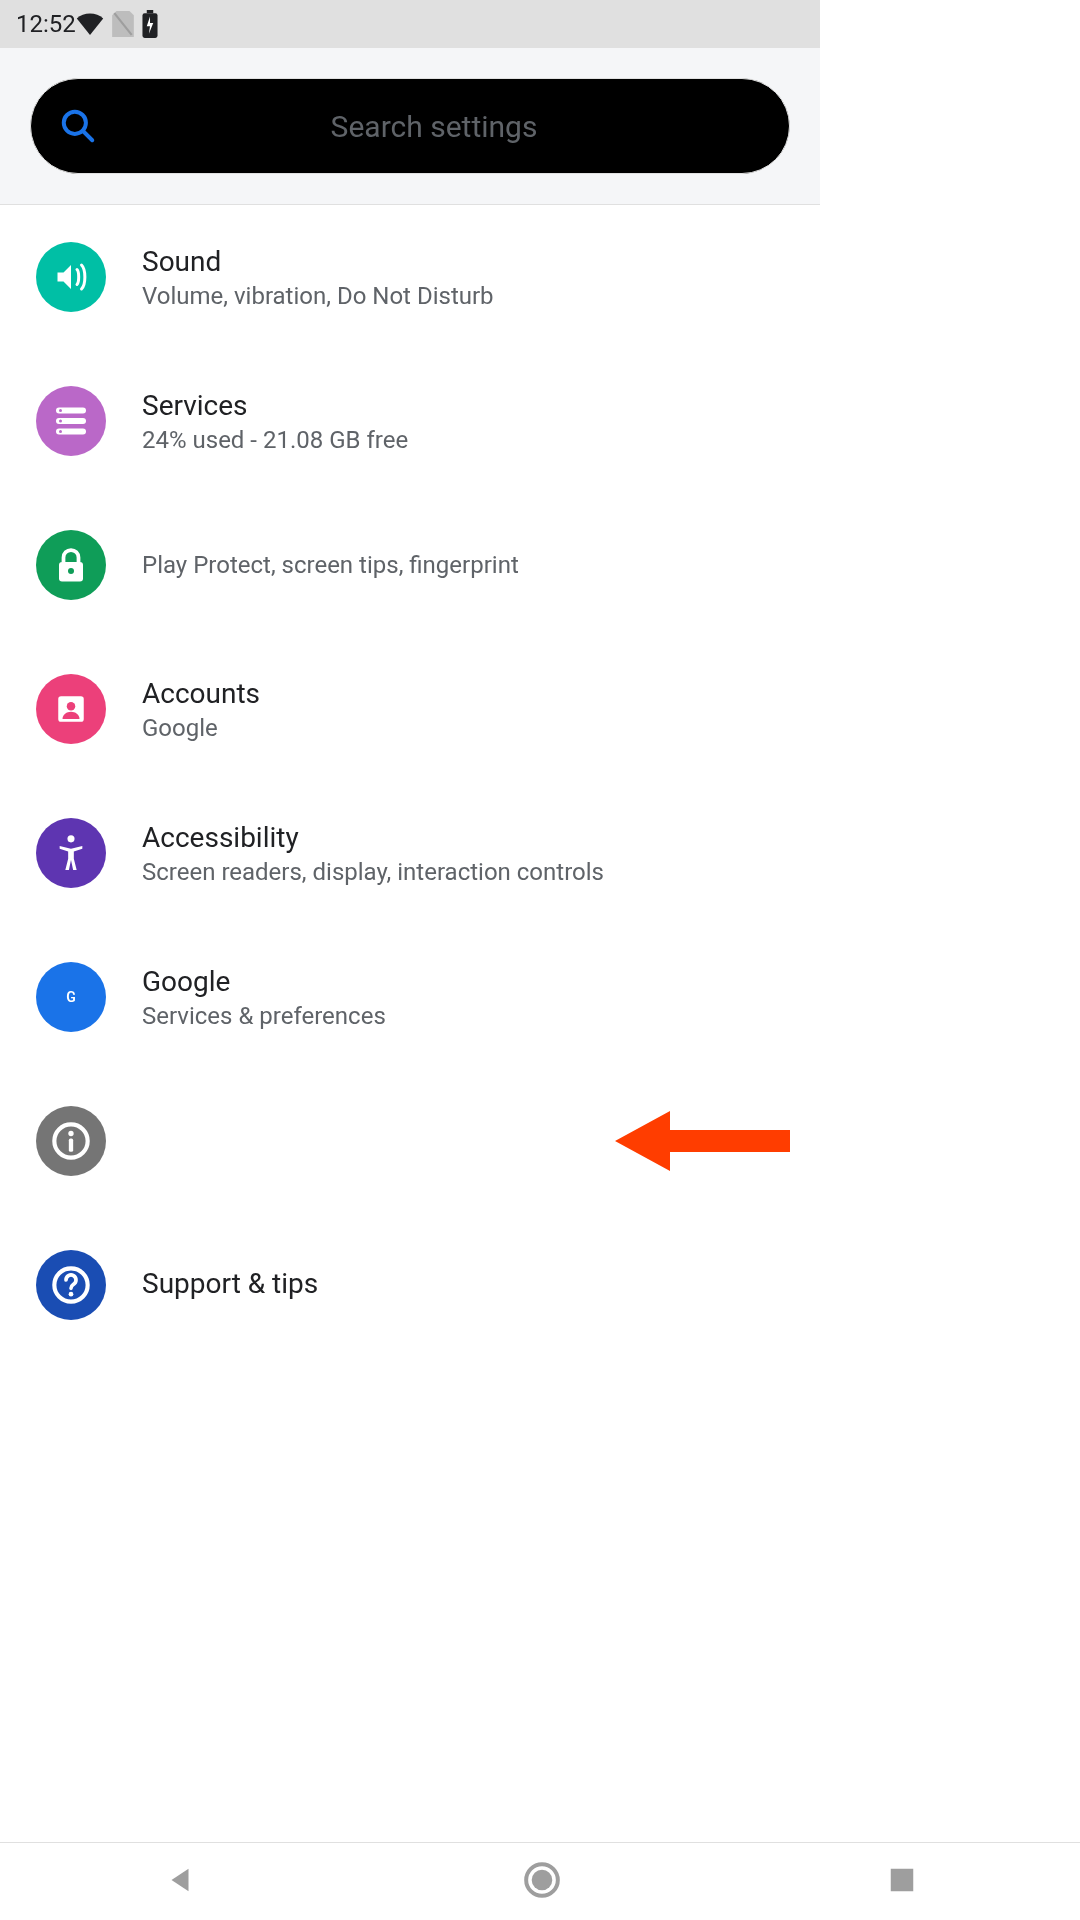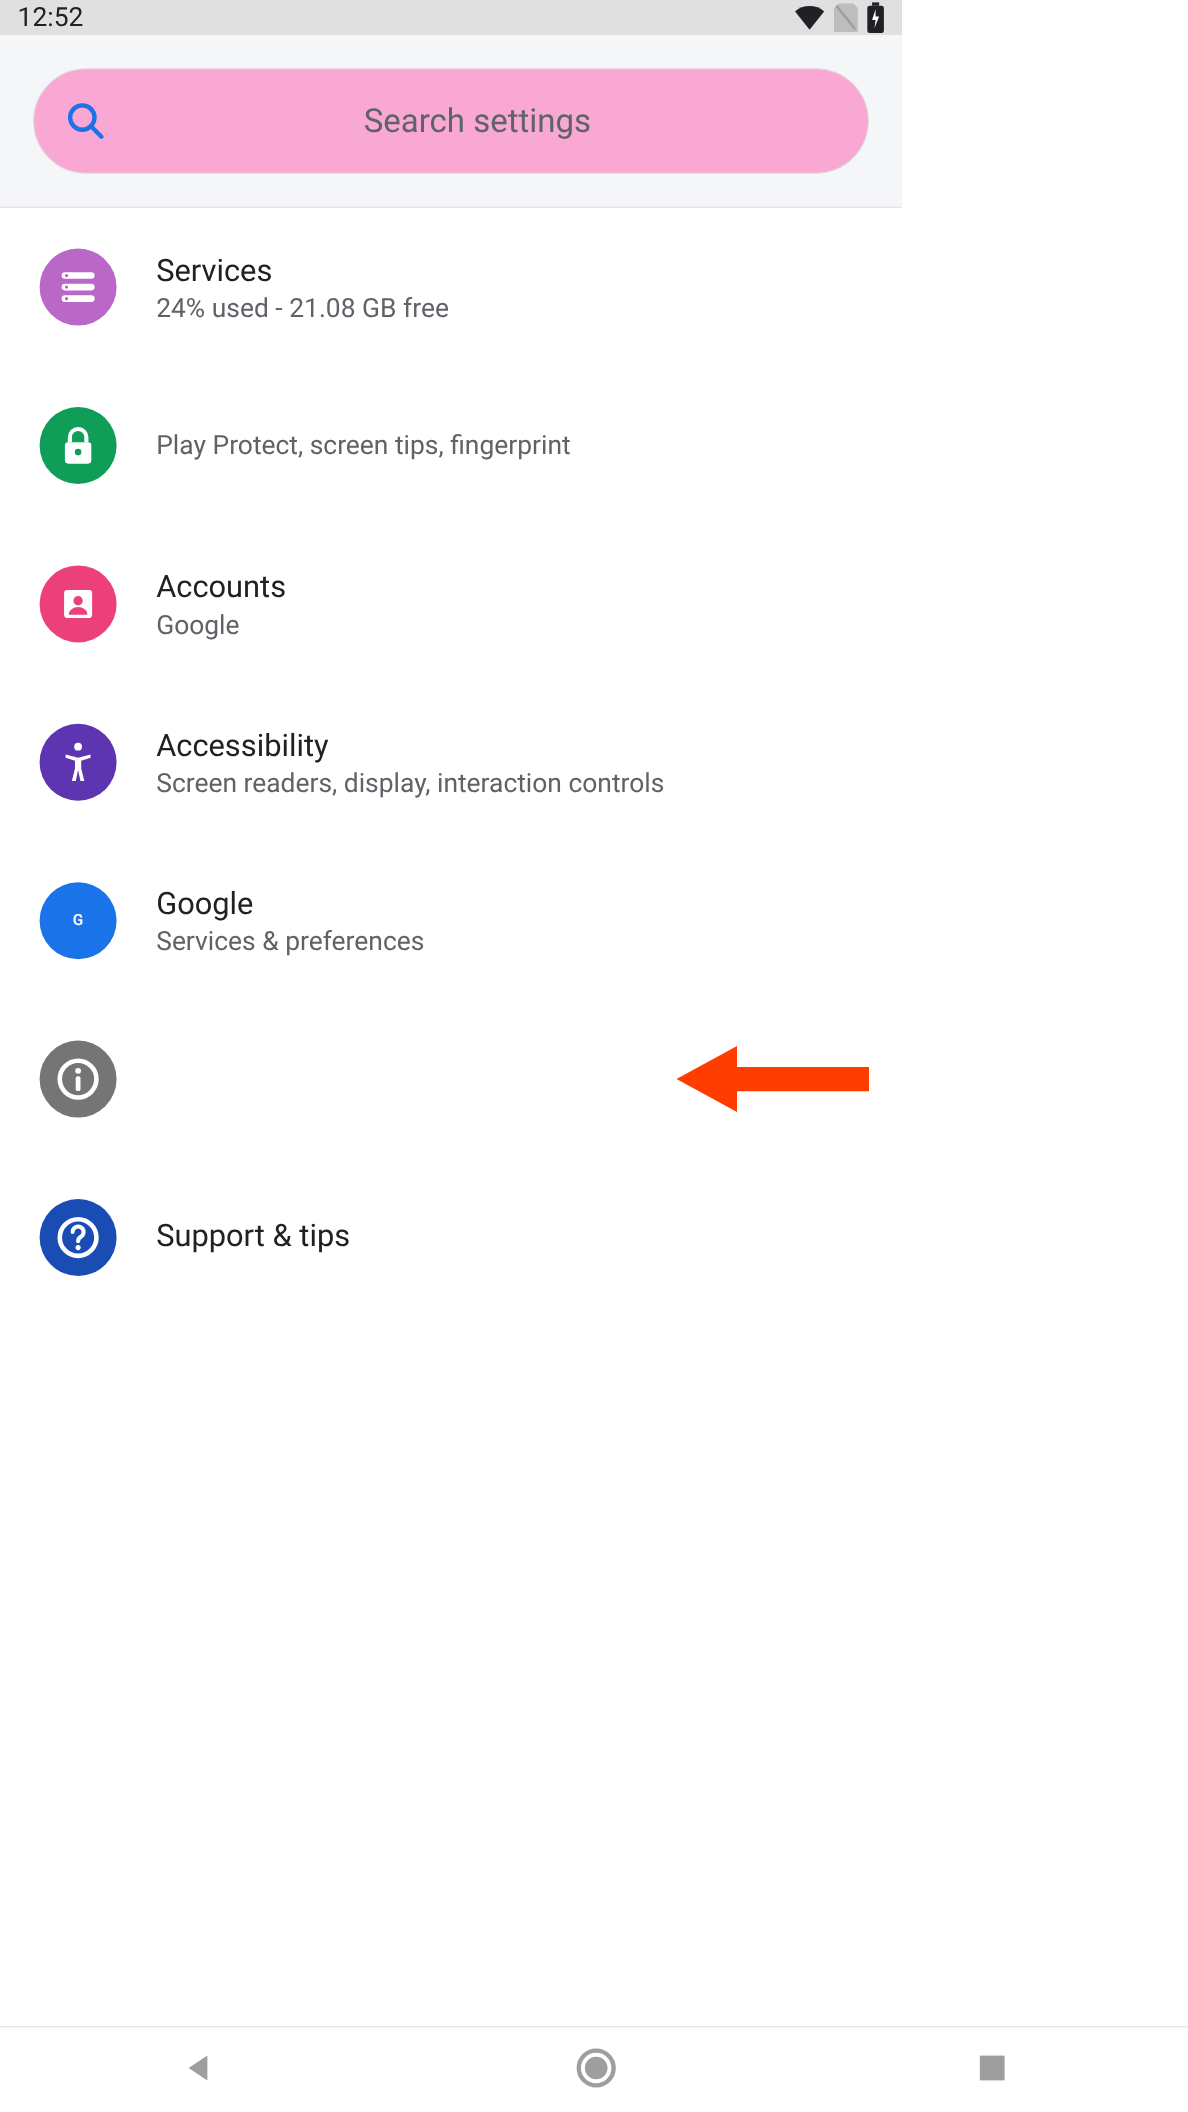--- a/index.html
+++ b/index.html
@@ -1,35 +1,34 @@
 <!DOCTYPE html>
 <html><head>
 <meta charset="utf-8">
 <style>
   * { box-sizing: border-box; margin: 0; padding: 0; }
   html, body { width: 820px; height: 1456px; font-family: Roboto, "Helvetica Neue", Arial, sans-serif; background: #fff; }
   .status-bar {
-    height: 32px;
+    height: 48px;
     background: #e0e0e0;
     display: flex;
     align-items: center;
-    justify-content: space-between;
     padding: 0 16px;
     color: #202124;
   }
   .status-time { font-size: 24px; font-weight: 400; }
   .status-icons { display: flex; align-items: center; gap: 8px; }
   .status-icons svg { display: block; }
   .search-wrap {
     background: #f5f6f8;
     padding: 30px 30px 30px 30px;
     border-bottom: 1px solid #e0e0e0;
   }
   .search-pill {
-    background: #f9a8d4;
+    background: #000000;
     border: 1px solid #e0e0e0;
     border-radius: 999px;
     height: 96px;
     display: flex;
     align-items: center;
     padding: 0 28px;
     position: relative;
   }
   .search-icon { color: #1a73e8; margin-right: 10px; }
   .search-text {
@@ -108,20 +107,33 @@
     <svg class="search-icon" width="38" height="38" viewBox="0 0 24 24">
         <circle cx="10" cy="10" r="7" fill="none" stroke="#1a73e8" stroke-width="2.5"></circle>
         <line x1="15" y1="15" x2="21" y2="21" stroke="#1a73e8" stroke-width="2.5" stroke-linecap="round"></line>
       </svg>
     <div class="search-text">Search settings</div>
   </div>
 </div>
 
 <div class="list">
 
+  <div class="row">
+    <div class="icon-circle" style="background:#00bfa5">
+      <svg width="36" height="36" viewBox="0 0 24 24" fill="#fff">
+          <path d="M3 9v6h4l5 5V4L7 9H3z"></path>
+          <path d="M16 7c1.5 1.5 1.5 8.5 0 10" fill="none" stroke="#fff" stroke-width="2" stroke-linecap="round"></path>
+          <path d="M19 4c3 3 3 13 0 16" fill="none" stroke="#fff" stroke-width="2" stroke-linecap="round"></path>
+        </svg>
+    </div>
+    <div class="row-texts">
+      <div class="row-title">Sound</div>
+      <div class="row-sub">Volume, vibration, Do Not Disturb</div>
+    </div>
+  </div>
 
   <div class="row">
     <div class="icon-circle" style="background:#ba68c8">
       <svg width="36" height="28" viewBox="0 0 24 18" fill="#fff">
           <rect x="2" y="0" width="20" height="4" rx="2"></rect>
           <rect x="2" y="7" width="20" height="4" rx="2"></rect>
           <rect x="2" y="14" width="20" height="4" rx="2"></rect>
           <circle cx="5" cy="2" r="1" fill="#ba68c8"></circle>
           <circle cx="5" cy="9" r="1" fill="#ba68c8"></circle>
           <circle cx="5" cy="16" r="1" fill="#ba68c8"></circle>

